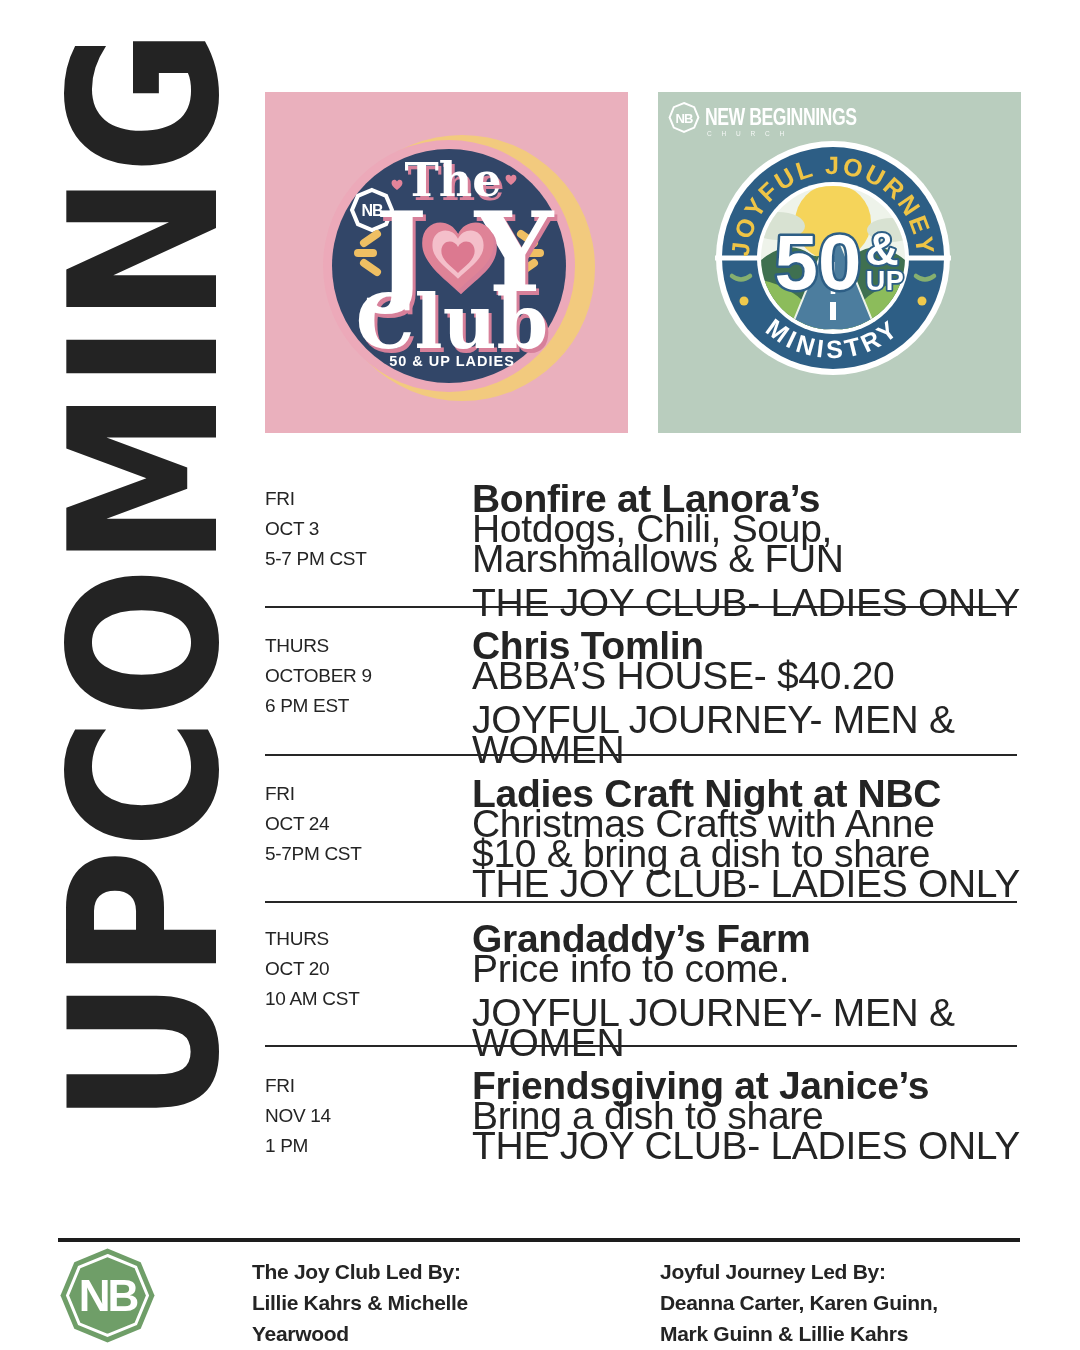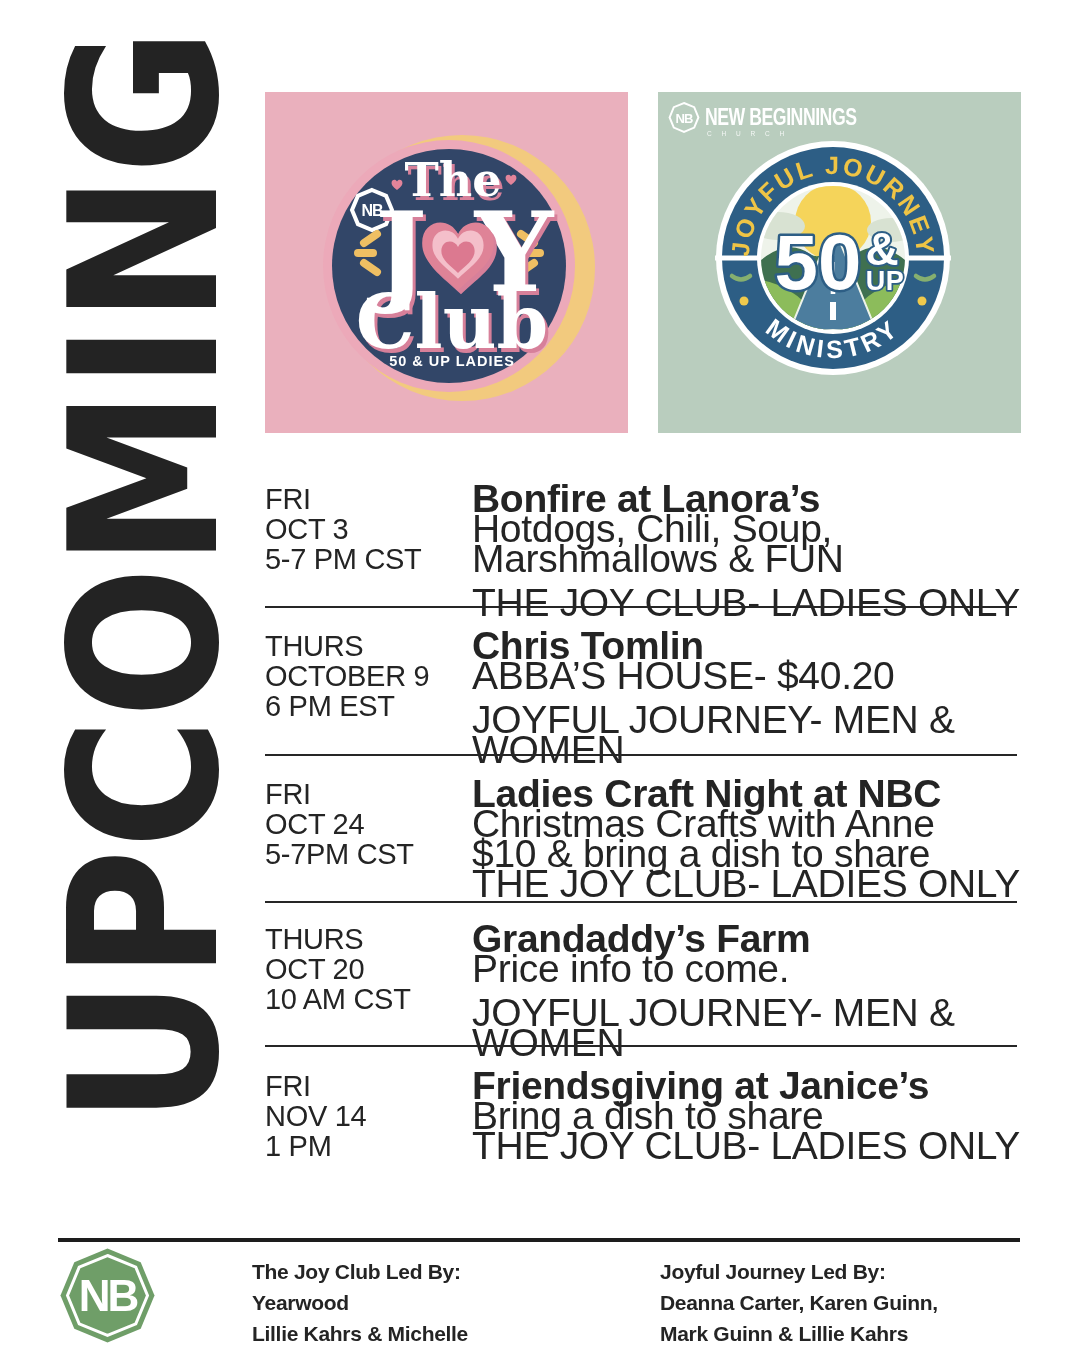--- a/index.html
+++ b/index.html
@@ -11,21 +11,21 @@
   .vtitle-svg{position:absolute;left:0;top:0;}
 
   
   .img-card{position:absolute;top:92px;width:363px;height:341px;}
   .img-card svg{display:block;}
 
   .rose-shadow{filter:drop-shadow(3px 4px 0 #D7809A);}
 
   
   .event{position:absolute;left:265px;width:760px;display:flex;align-items:flex-start;}
-  .when{width:207px;flex:none;font-size:29px;line-height:30px;font-weight:400;letter-spacing:-0.3px;}
+  .when{width:207px;flex:none;font-size:19px;line-height:30px;font-weight:400;letter-spacing:-0.3px;}
   .what{flex:1;font-size:39px;line-height:30px;letter-spacing:-0.3px;}
   .ev-title{font-weight:700;}
   .ev-detail{font-weight:400;}
   .ev-tag{font-weight:400;}
   .ev-tag.gap{margin-top:14px;}
   .divider{position:absolute;left:265px;width:752px;height:2px;background:#262626;}
 
   
   .footer-rule{position:absolute;left:58px;top:1238px;width:962px;height:4px;background:#1d1d1d;}
   .fcol{position:absolute;top:1256px;font-size:21px;line-height:31px;font-weight:700;letter-spacing:-0.3px;}
@@ -228,22 +228,22 @@
   <div class="footer-rule"></div>
 
   <svg class="abs" style="left:59px;top:1247px;" width="97" height="97" viewBox="0 0 97 97">
     <polygon points="48.5,1.5 81.7,15.3 95.5,48.5 81.7,81.7 48.5,95.5 15.3,81.7 1.5,48.5 15.3,15.3" fill="#6F9E68"></polygon>
     <polygon points="48.5,8.5 76.8,20.2 88.5,48.5 76.8,76.8 48.5,88.5 20.2,76.8 8.5,48.5 20.2,20.2" fill="none" stroke="#ffffff" stroke-width="3"></polygon>
     <text x="48.5" y="64" text-anchor="middle" font-size="44" font-weight="bold" font-family="Liberation Sans, sans-serif" fill="#ffffff" letter-spacing="-3">NB</text>
   </svg>
 
   <div class="fcol fcol-left">
     <div>The Joy Club Led By:</div>
+    <div>Lillie Kahrs &amp; Michelle</div>
     <div>Yearwood</div>
-    <div>Lillie Kahrs &amp; Michelle</div>
   </div>
 
   <div class="fcol fcol-right">
     <div>Joyful Journey Led By:</div>
     <div>Deanna Carter, Karen Guinn,</div>
     <div>Mark Guinn &amp; Lillie Kahrs</div>
   </div>
 
 </div>
 

